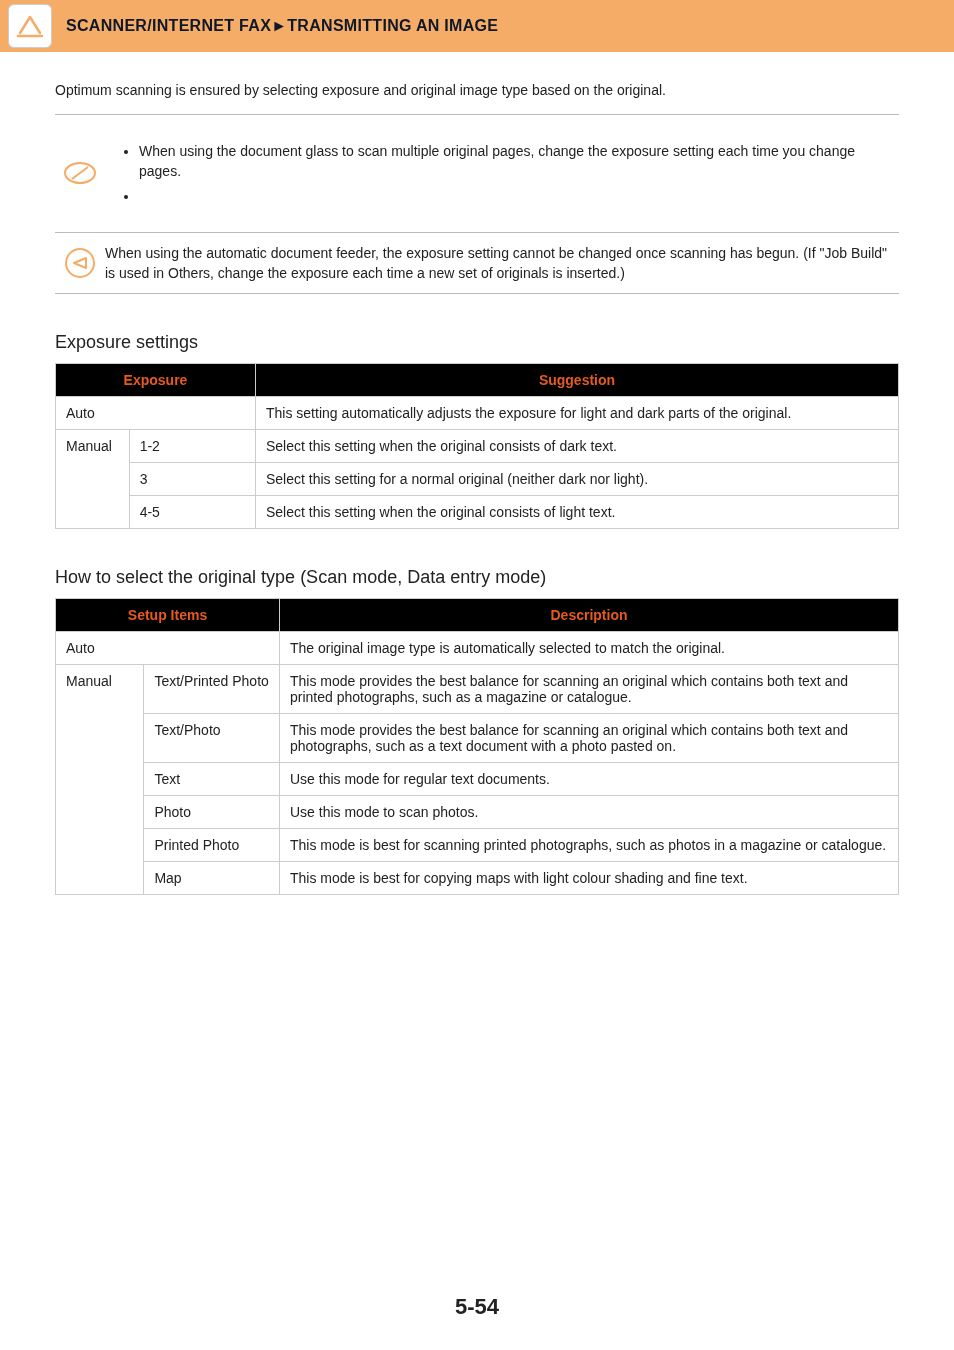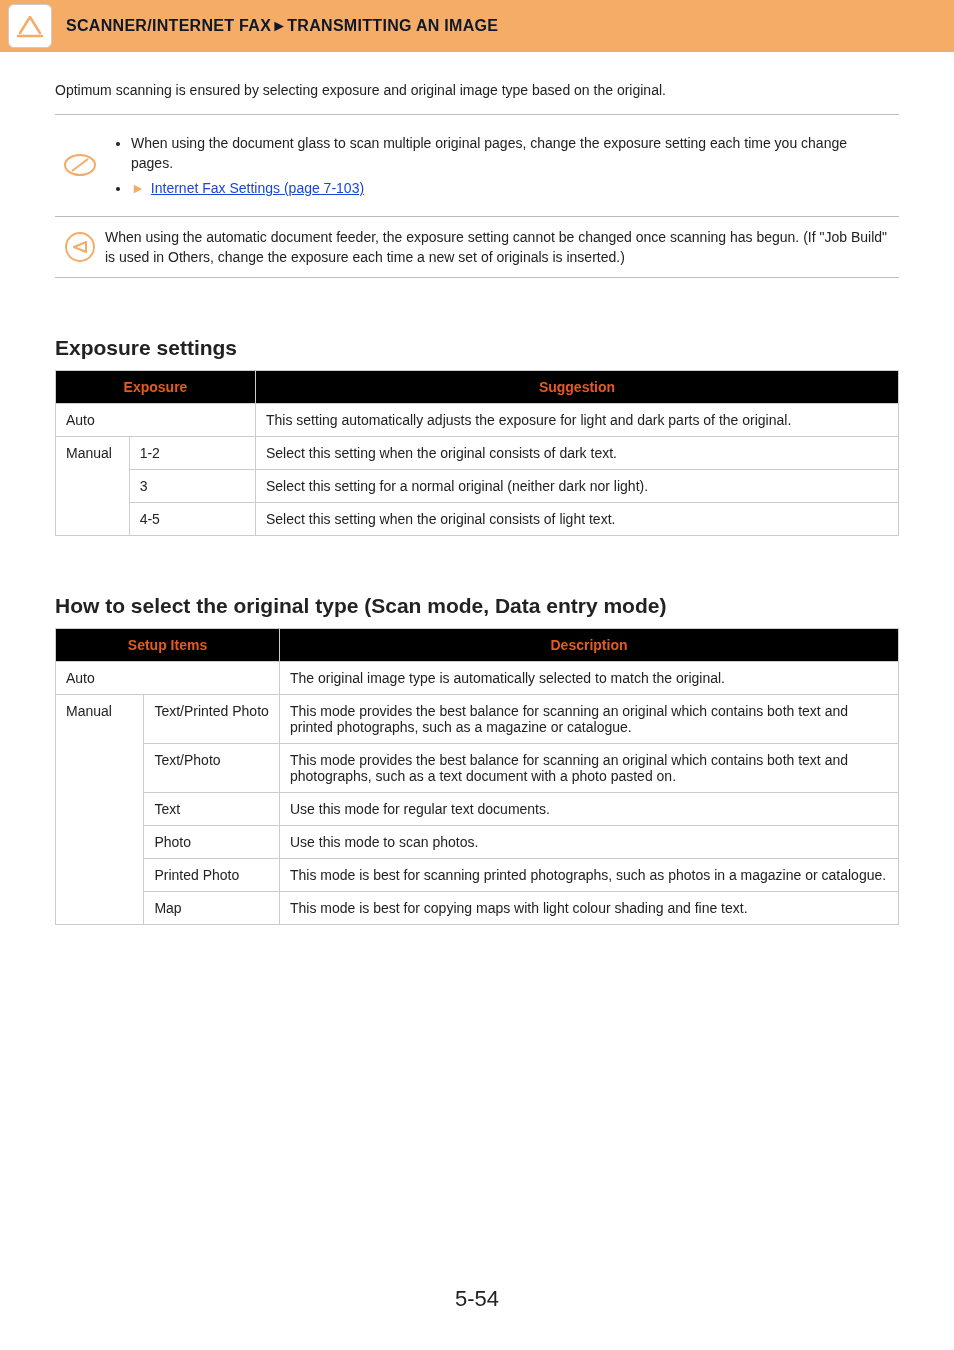--- a/index.html
+++ b/index.html
@@ -62,31 +62,31 @@
     flex: 0 0 50px;
     display: flex;
     align-items: center;
     justify-content: center;
   }
   .note-body {
     flex: 1;
     font-size: 14px;
     line-height: 1.45;
   }
-  .note-body ul { margin: 8px; padding-left: 18px; }
+  .note-body ul { margin: 16px; padding-left: 18px; }
   .note-body li { margin-bottom: 4px; }
   .link-line {
     margin-top: 2px;
   }
   .link-arrow { color: #f4ac66; margin-right: 6px; }
   .link-text { color: #1a45d6; text-decoration: underline; }
   h2.section {
-    font-size: 21px;
-    font-weight: bold;
-    margin: 58px 0 10px 0;
+    font-size: 18px;
+    font-weight: normal;
+    margin: 38px 0 10px 0;
   }
   table.data {
     width: 100%;
     border-collapse: collapse;
     font-size: 14px;
   }
   table.data th {
     background: #000000;
     color: #e65a1f;
     font-weight: bold;
@@ -95,26 +95,26 @@
     border: 1px solid #ccc;
   }
   table.data td {
     border: 1px solid #ccc;
     padding: 8px 10px;
     vertical-align: top;
     text-align: left;
   }
   .page-number {
     position: absolute;
-    bottom: 38px;
+    bottom: 30px;
     left: 0;
     width: 100%;
     text-align: center;
     font-size: 22px;
-    font-weight: normal;
+    font-weight: bold;
   }
 </style>
 </head>
 <body>
 
 <div class="header-bar">
   <div class="header-icon">
     <svg width="30" height="30" viewBox="0 0 30 30">
       <path d="M5 22 L15 6 L25 22" stroke="#f4ac66" stroke-width="2.5" fill="none" stroke-linecap="round" stroke-linejoin="round"></path>
       <line x1="3" y1="25" x2="27" y2="25" stroke="#f4ac66" stroke-width="2.5" stroke-linecap="round"></line>
@@ -133,23 +133,20 @@
     <div class="note-icon-cell">
       <svg width="34" height="34" viewBox="0 0 34 34">
         <ellipse cx="17" cy="17" rx="15" ry="10" fill="none" stroke="#f4ac66" stroke-width="2"></ellipse>
         <line x1="9" y1="23" x2="25" y2="11" stroke="#f4ac66" stroke-width="2"></line>
       </svg>
     </div>
     <div class="note-body">
       <ul>
         <li>When using the document glass to scan multiple original pages, change the exposure setting each time you change pages.</li>
         <li>
-          <div class="link-line">
-            <span class="link-arrow">►</span><a href="#" class="link-text">Internet Fax Settings (page 7-103)</a>
-          </div>
         </li>
       </ul>
     </div>
   </div>
 
   <div class="note-block" style="border-top:none;justify-content:space-between;">
     <div class="note-icon-cell">
       <svg width="34" height="34" viewBox="0 0 34 34">
         <circle cx="17" cy="17" r="14" fill="none" stroke="#f4ac66" stroke-width="2"></circle>
         <path d="M23 12 L11 17 L23 22 Z" fill="none" stroke="#f4ac66" stroke-width="2" stroke-linejoin="round"></path>

